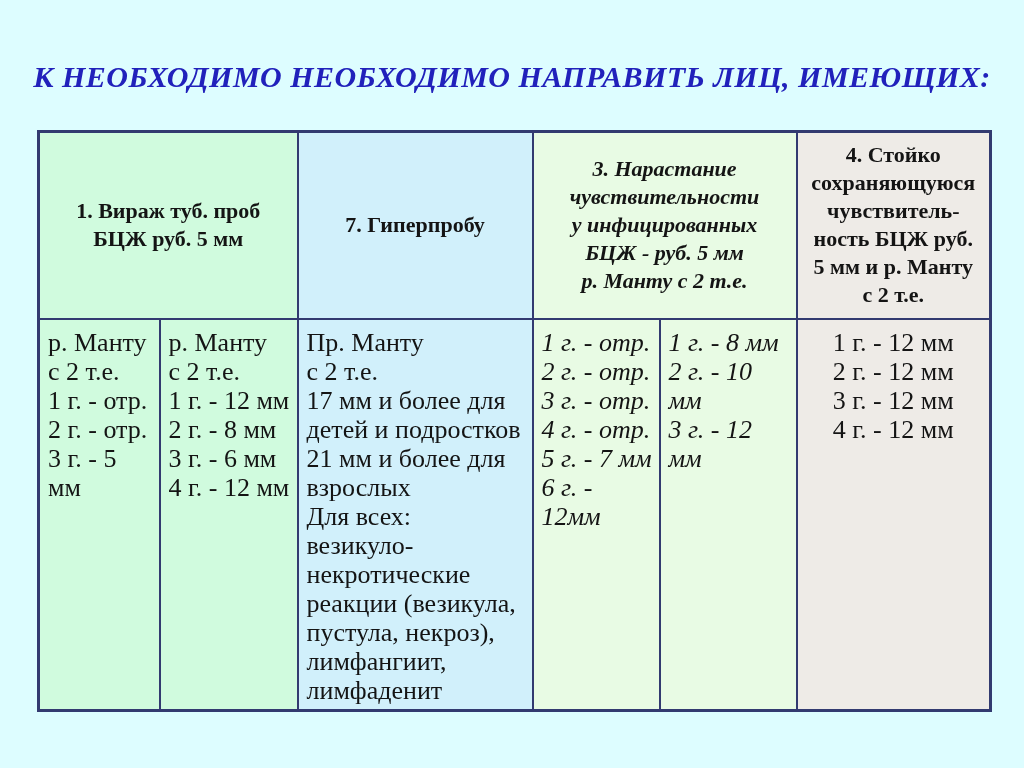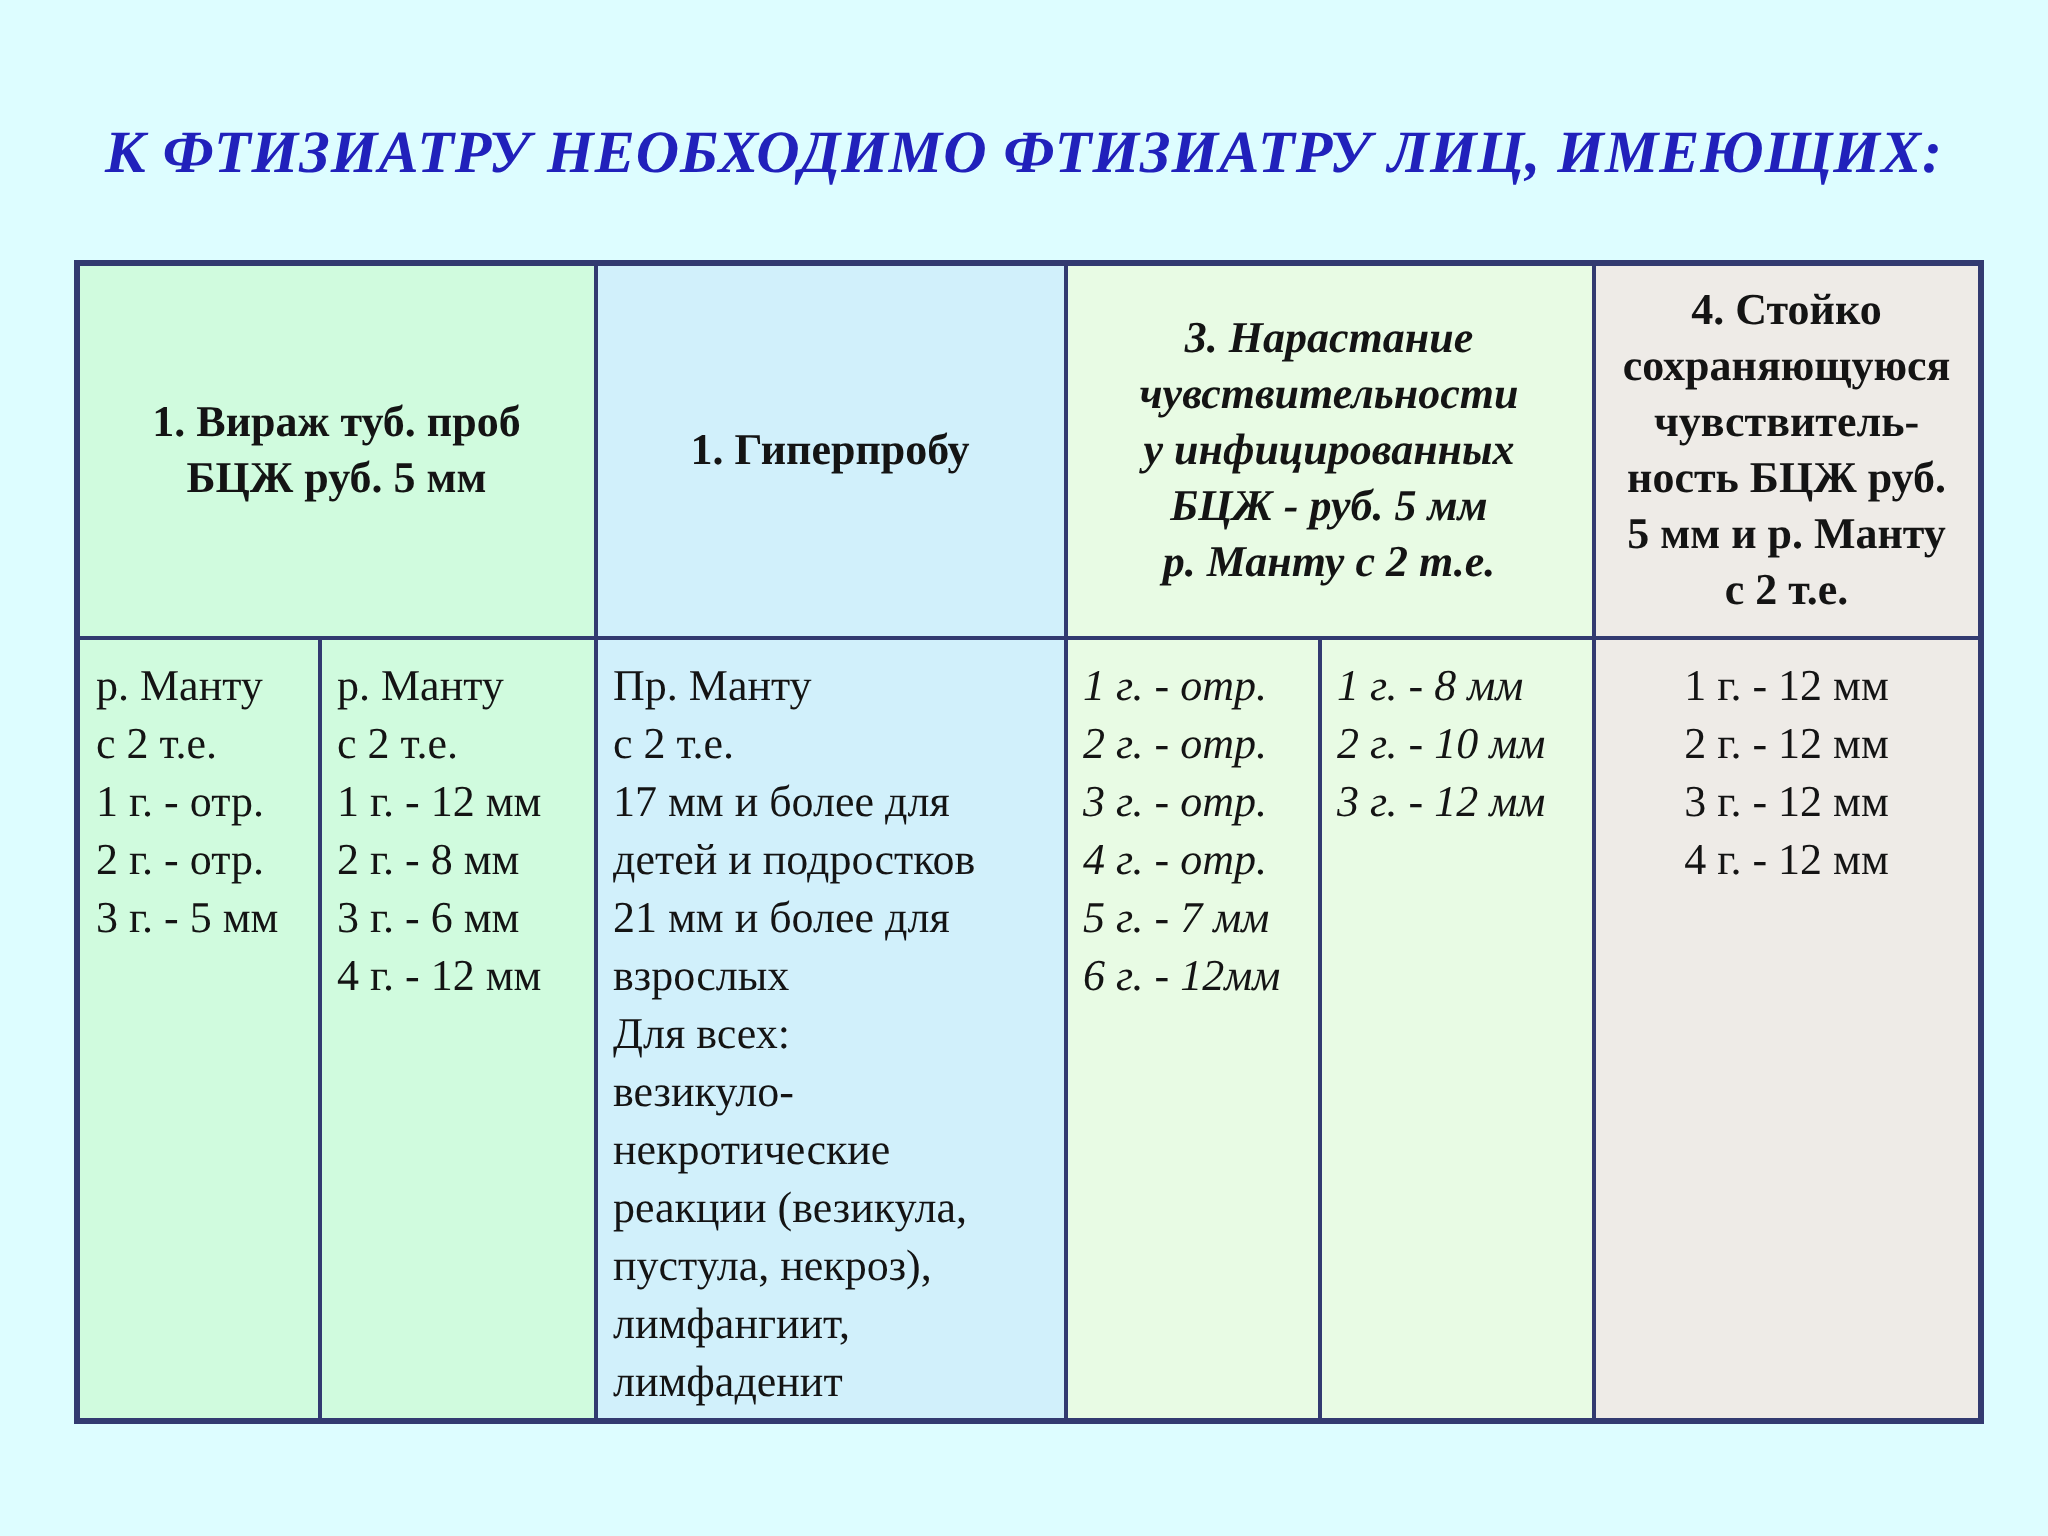--- a/index.html
+++ b/index.html
@@ -47,56 +47,56 @@
   }
   tr.hdr th {
     font-size: 22px;
     line-height: 28px;
     font-weight: bold;
     text-align: center;
     vertical-align: middle;
     padding: 2px 4px;
   }
   tr.bodyrow td {
-    font-size: 22px;
+    font-size: 26px;
     line-height: 29px;
     vertical-align: top;
     text-align: left;
     padding: 8px 4px 4px 8px;
   }
   tr.bodyrow td.center {
     text-align: center;
     padding-left: 4px;
   }
   .bg-green     { background: var(--green, #d0fbde); }
   .bg-blue      { background: var(--blue, #d1f0fb); }
   .bg-palegreen { background: var(--pale_green, #e8fbe4); font-style: italic; }
   .bg-gray      { background: var(--gray, #eeebe7); }
 </style>
 </head>
 <body>
 
 <div class="slide">
 
-  <div class="title">К ФТИЗИАТРУ НЕОБХОДИМО ФТИЗИАТРУ ЛИЦ, ИМЕЮЩИХ:</div>
+  <div class="title">К НЕОБХОДИМО НЕОБХОДИМО НАПРАВИТЬ ЛИЦ, ИМЕЮЩИХ:</div>
 
   <table class="tbl">
     <colgroup>
       <col style="width:121px">
       <col style="width:138px">
       <col style="width:235px">
       <col style="width:127px">
       <col style="width:137px">
       <col style="width:194px">
     </colgroup>
     <tbody>
         <tr class="hdr">
       <th colspan="2" class="bg-green">1. Вираж туб. проб
 БЦЖ руб. 5 мм</th>
-      <th class="bg-blue">1. Гиперпробу</th>
+      <th class="bg-blue">7. Гиперпробу</th>
       <th colspan="2" class="bg-palegreen">3. Нарастание
 чувствительности
 у инфицированных
 БЦЖ - руб. 5 мм
 р. Манту с 2 т.е.</th>
       <th class="bg-gray">4. Стойко
 сохраняющуюся
 чувствитель-
 ность БЦЖ руб.
 5 мм  и р. Манту

